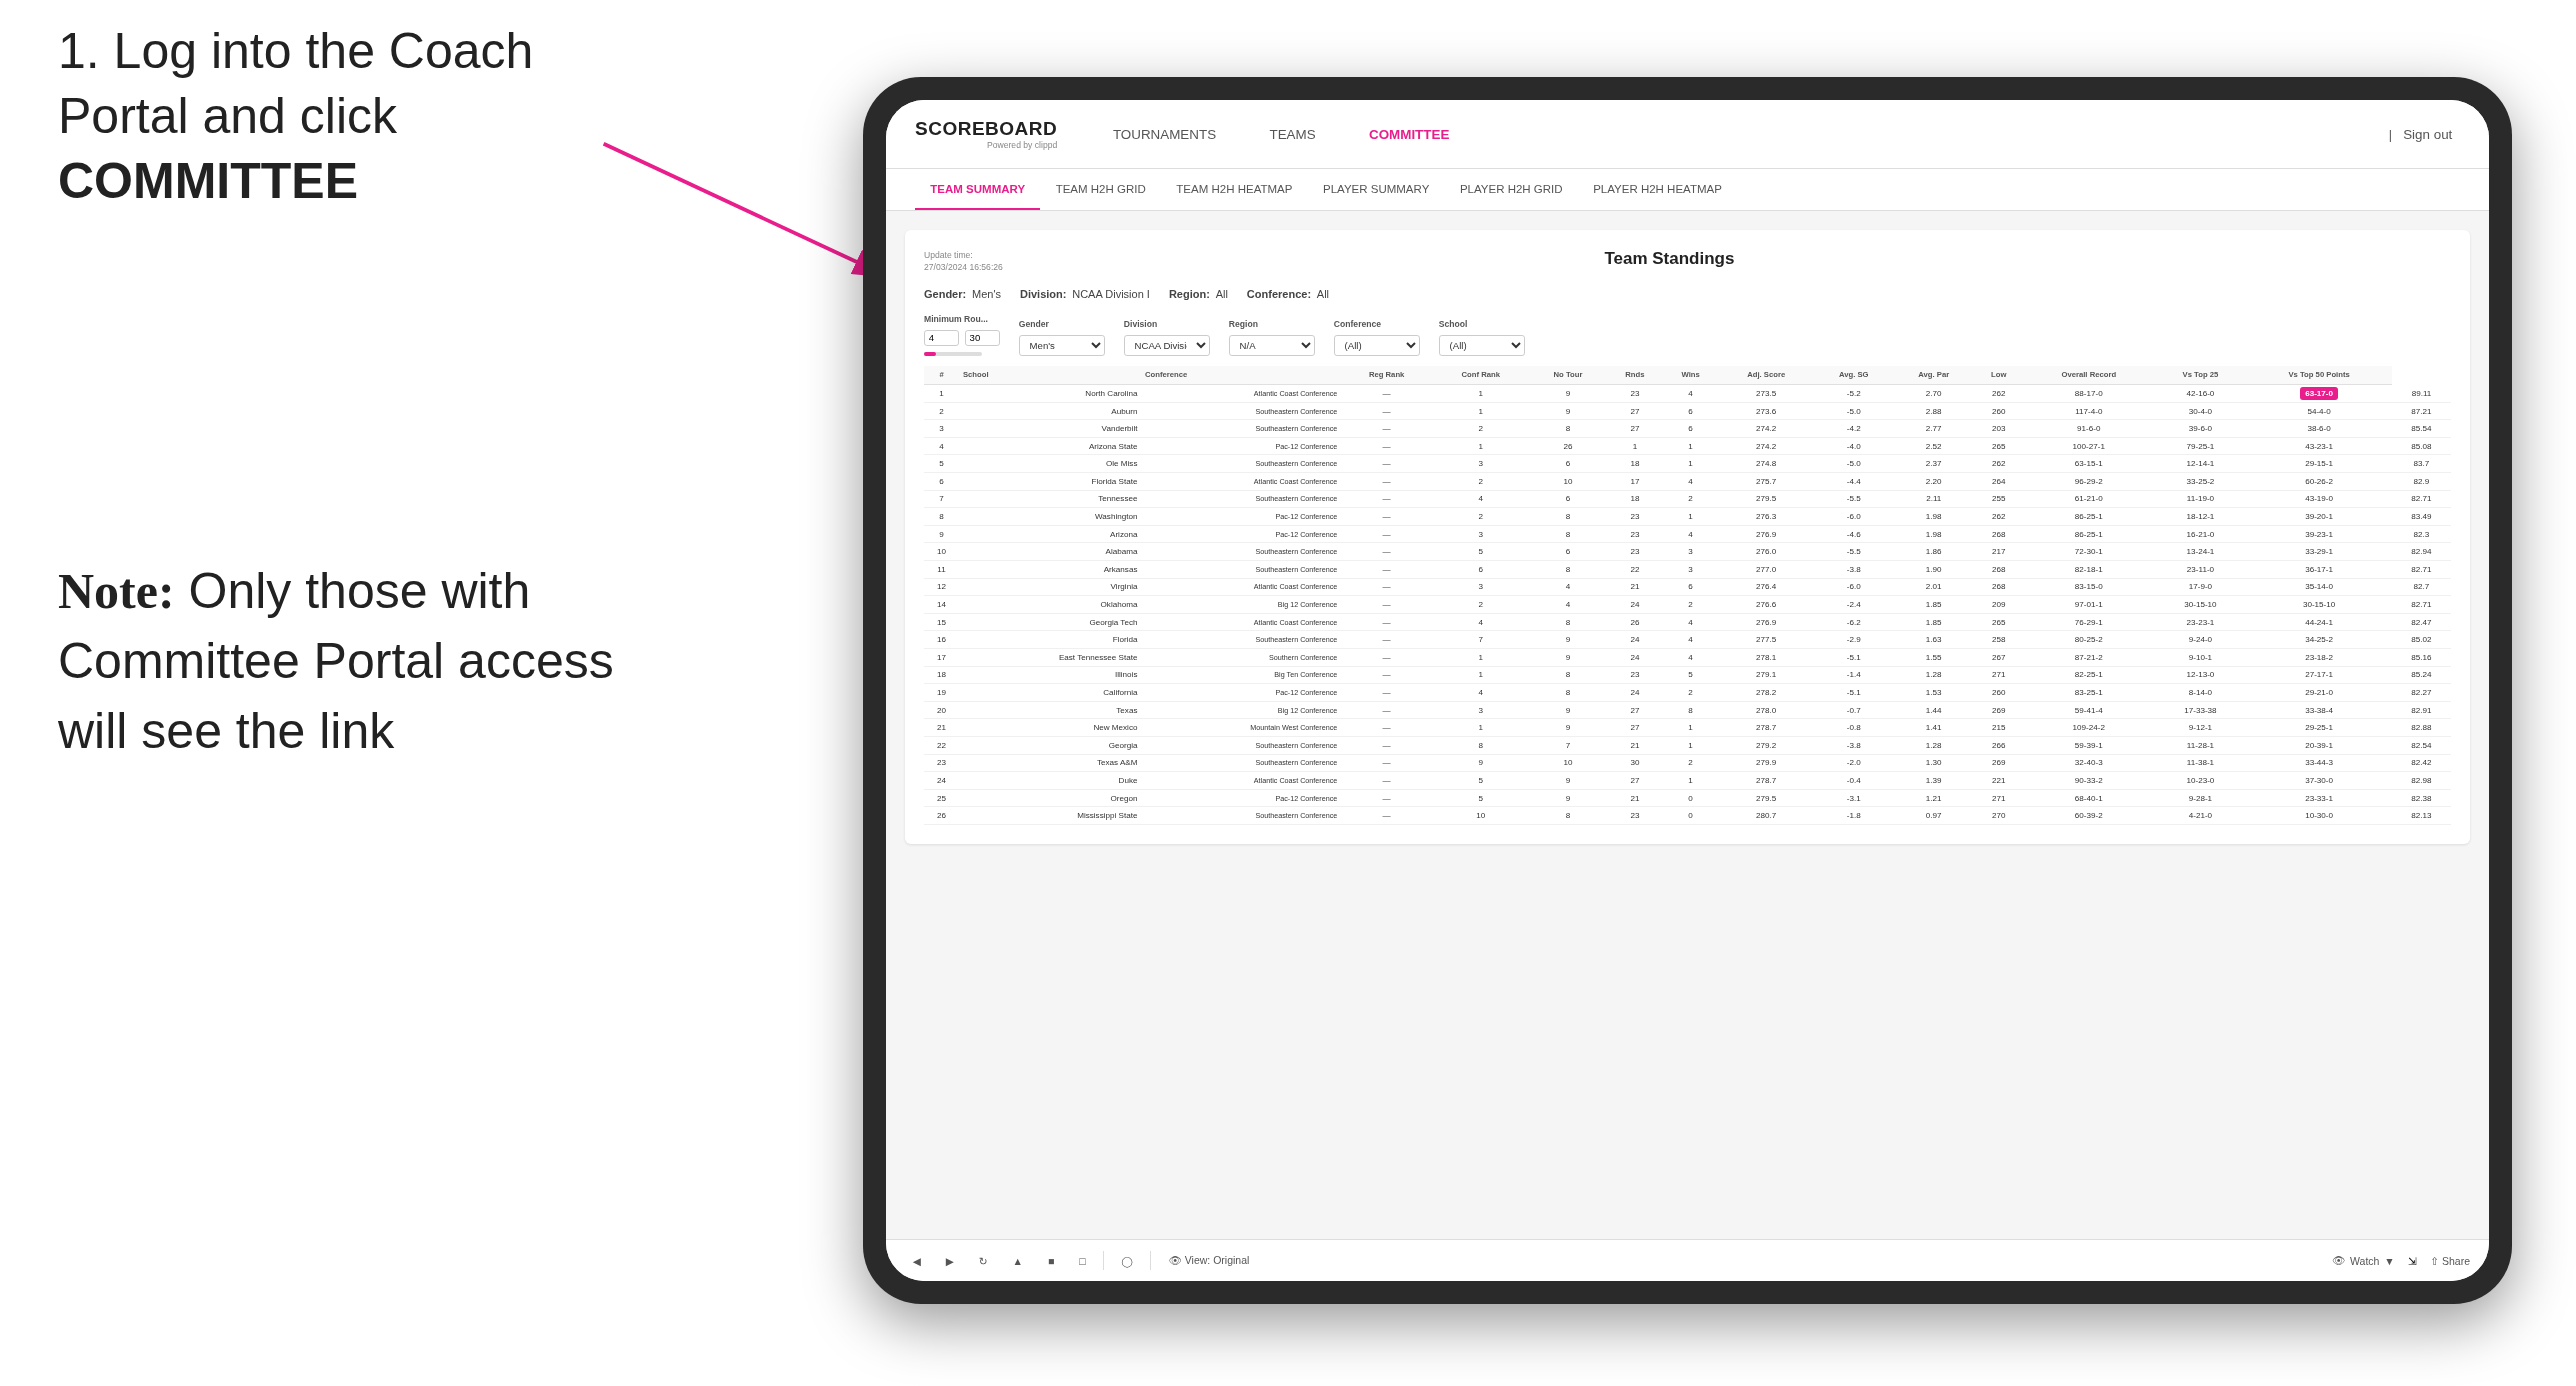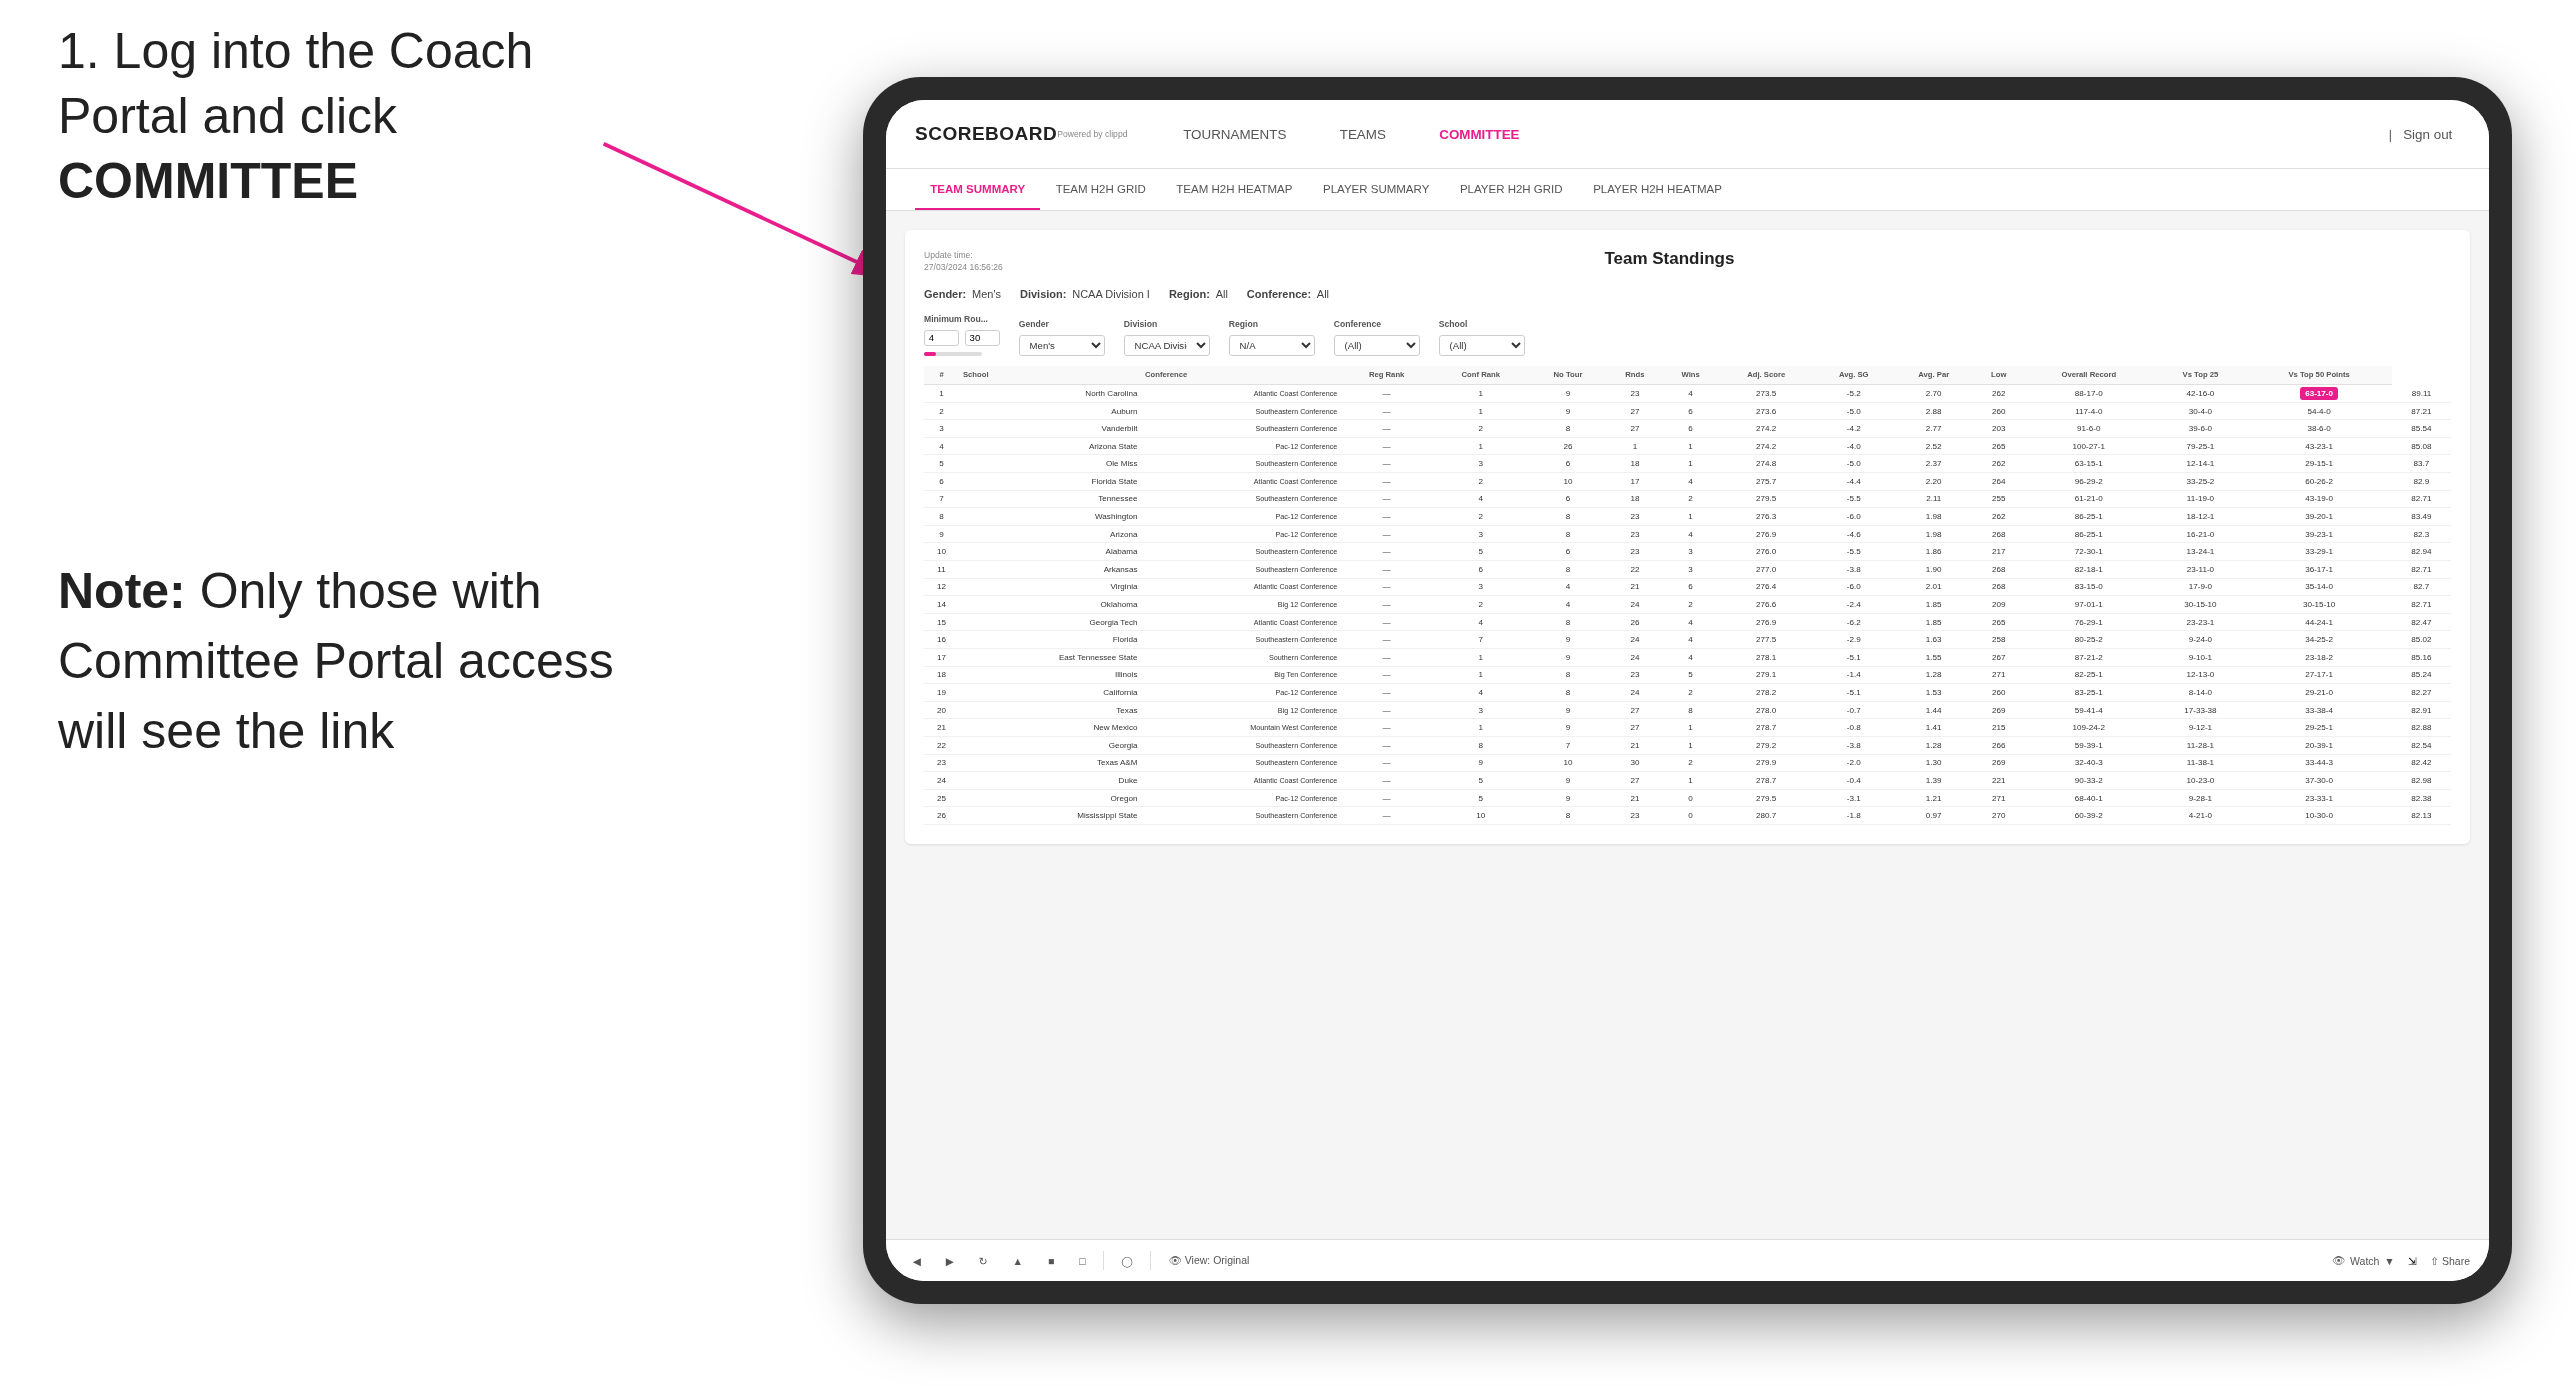--- a/index.html
+++ b/index.html
@@ -36,20 +36,21 @@
       left: 58px;
       width: 556px;
     }
     .note-text {
       font-size: 50px;
       color: #222;
       line-height: 1.4;
     }
     .note-text .note-label {
       font-weight: 800;
+      font-family: Liberation Serif, serif;
     }
 
     
     .arrow-svg {
       position: absolute;
       top: 115px;
       left: 527px;
       width: 594px;
       height: 211px;
     }
@@ -83,22 +84,22 @@
       border-bottom: 1px solid #ddd;
       display: flex;
       align-items: center;
       padding: 0 29px;
       height: 69px;
       flex-shrink: 0;
     }
 
     .scoreboard-logo {
       display: flex;
-      flex-direction: row;
-      align-items: center;
+      flex-direction: column;
+      align-items: flex-end;
       margin-right: 48px;
     }
     .logo-main {
       font-size: 19px;
       font-weight: 800;
       color: #222;
       letter-spacing: 0.5px;
       font-family: 'Arial Black', Arial, sans-serif;
     }
     .logo-sub {

